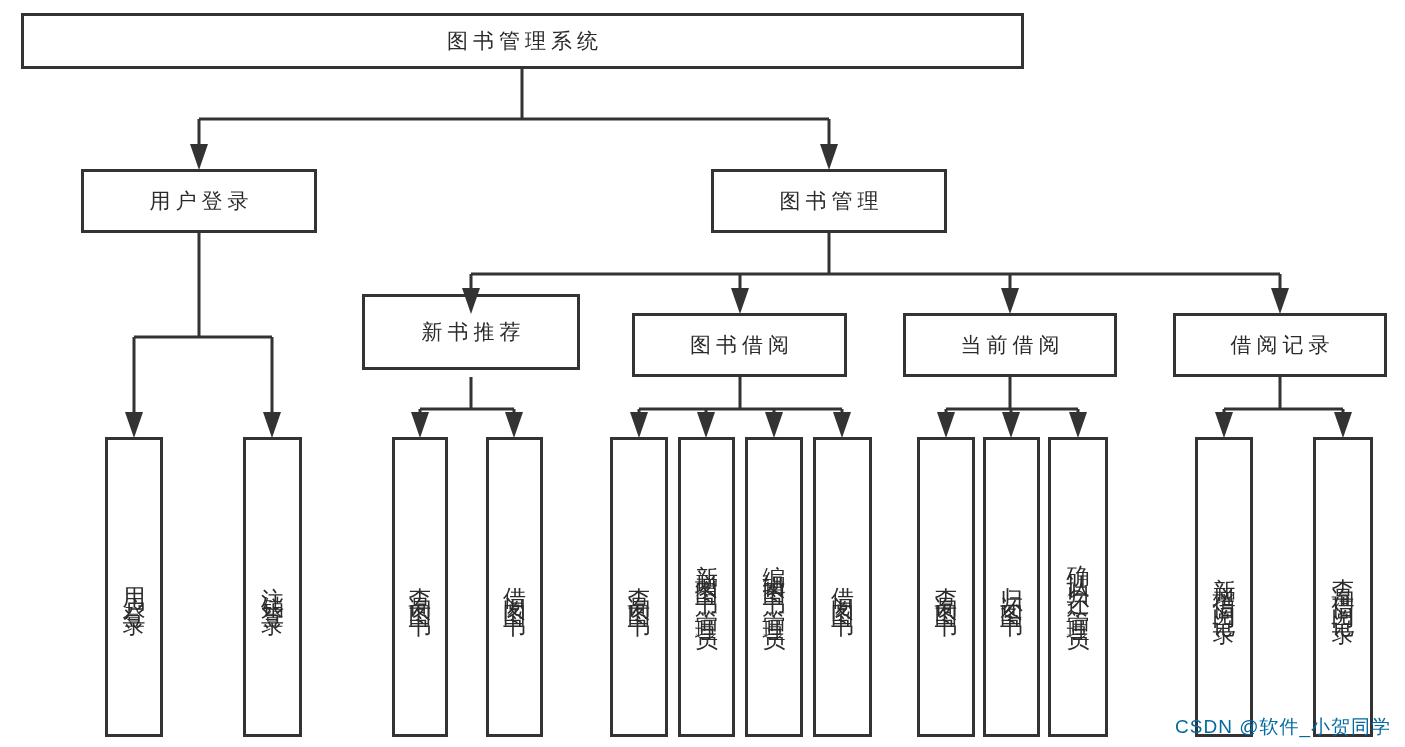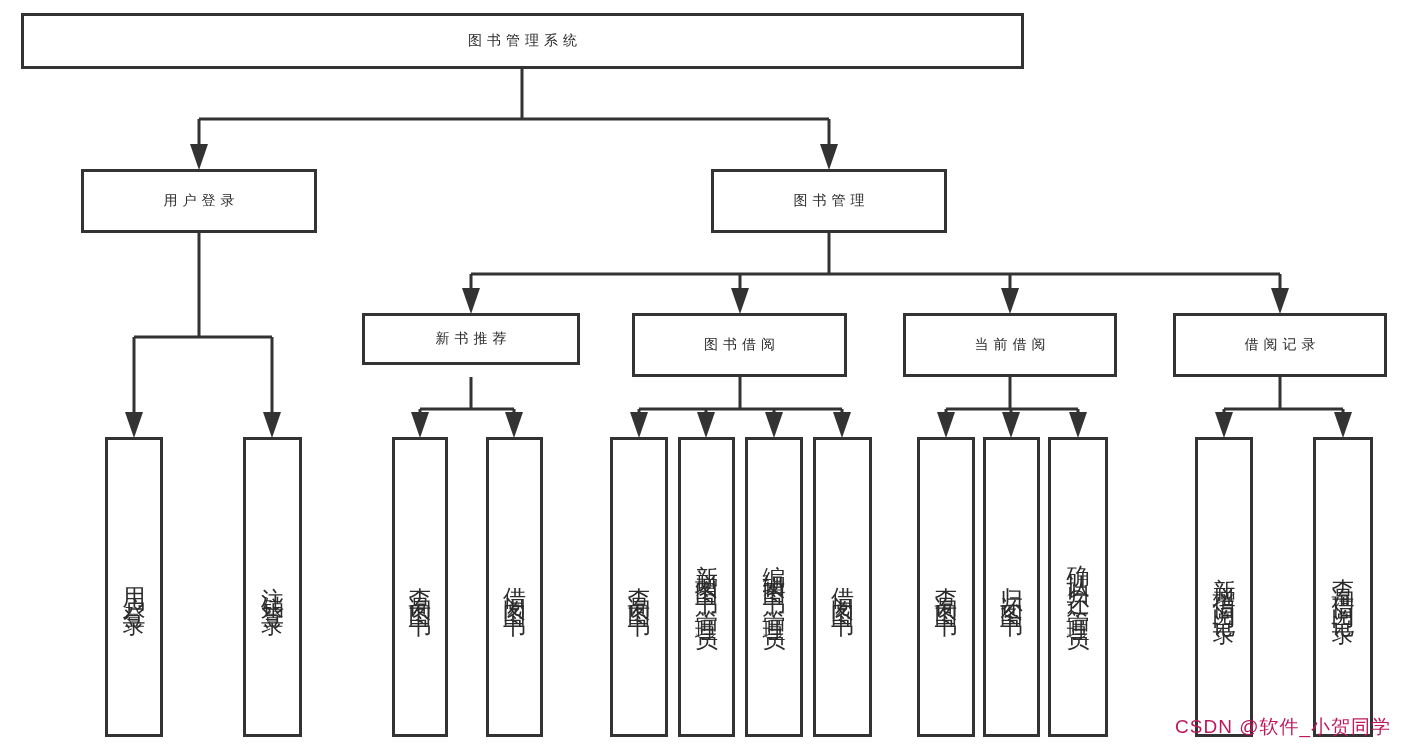--- a/index.html
+++ b/index.html
@@ -16,21 +16,21 @@
     box-sizing: border-box;
     background: #ffffff;
     border: 3px solid #333333;
     display: flex;
     align-items: center;
     justify-content: center;
     z-index: 1;
   }
   .h-label {
     color: #2b2b2b;
-    font-size: 14px;
+    font-size: 21px;
     letter-spacing: 5px;
     padding-left: 5px;
     white-space: nowrap;
   }
   .v-label {
     color: #2b2b2b;
     font-size: 23px;
     line-height: 1;
     letter-spacing: 9px;
     writing-mode: vertical-rl;
@@ -42,21 +42,21 @@
     left: 0; top: 0;
     width: 1405px; height: 747px;
     z-index: 2;
     pointer-events: none;
   }
   #watermark {
     position: absolute;
     right: 14px;
     top: 714px;
     z-index: 3;
-    color: #be185d;
+    color: #0369a1;
     font-size: 19px;
     letter-spacing: 1px;
     white-space: nowrap;
     text-align: center;
   }
 </style>
 </head>
 <body>
 
 <div id="stage">
@@ -65,21 +65,21 @@
     <span class="h-label">图书管理系统</span>
   </div>
 
   <div class="box" style="left:81px; top:169px; width:236px; height:64px;">
     <span class="h-label">用户登录</span>
   </div>
   <div class="box" style="left:711px; top:169px; width:236px; height:64px;text-align:right;">
     <span class="h-label">图书管理</span>
   </div>
 
-  <div class="box" style="left:362px; top:313px; width:218px; height:52px;">
+  <div class="box" style="left:362px; top:294px; width:218px; height:76px;">
     <span class="h-label">新书推荐</span>
   </div>
   <div class="box" style="left:632px; top:313px; width:215px; height:64px;">
     <span class="h-label">图书借阅</span>
   </div>
   <div class="box" style="left:903px; top:313px; width:214px; height:64px;">
     <span class="h-label">当前借阅</span>
   </div>
   <div class="box" style="left:1173px; top:313px; width:214px; height:64px;">
     <span class="h-label">借阅记录</span>

